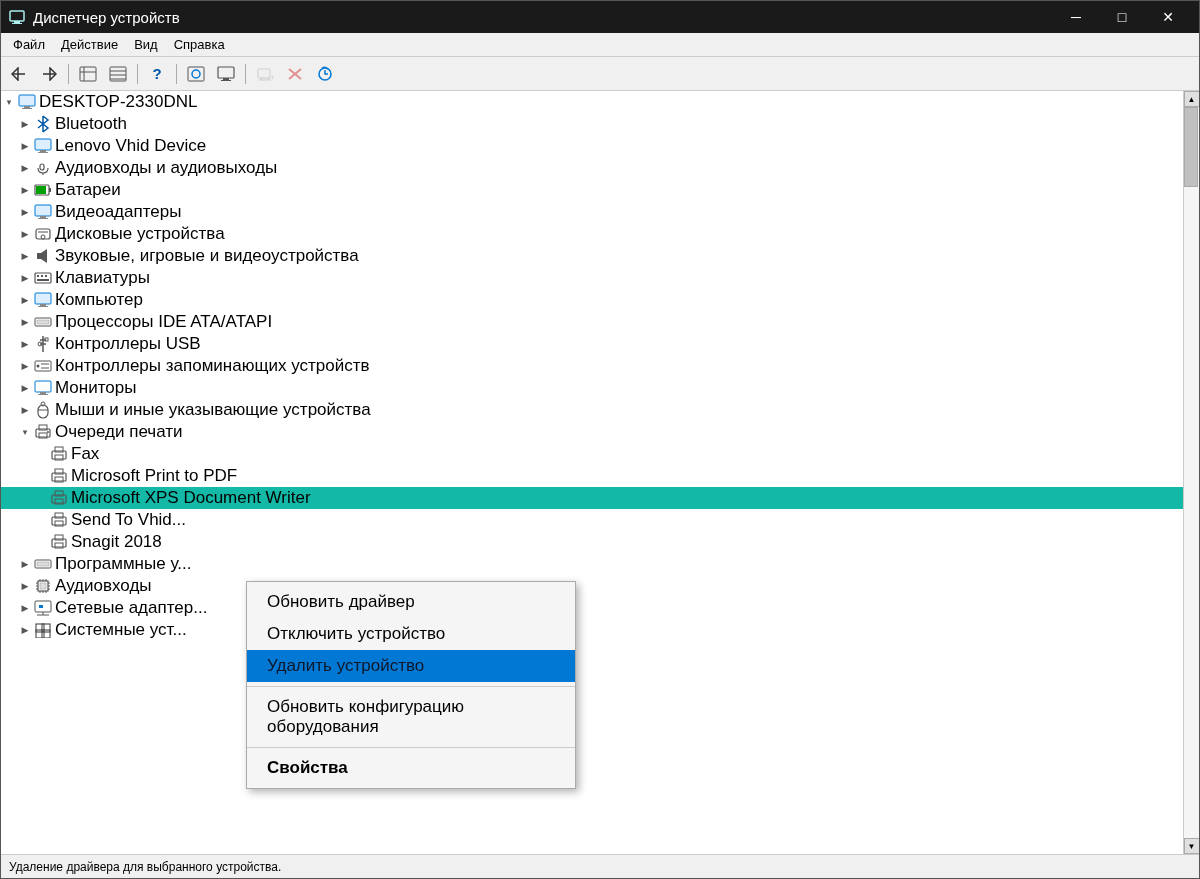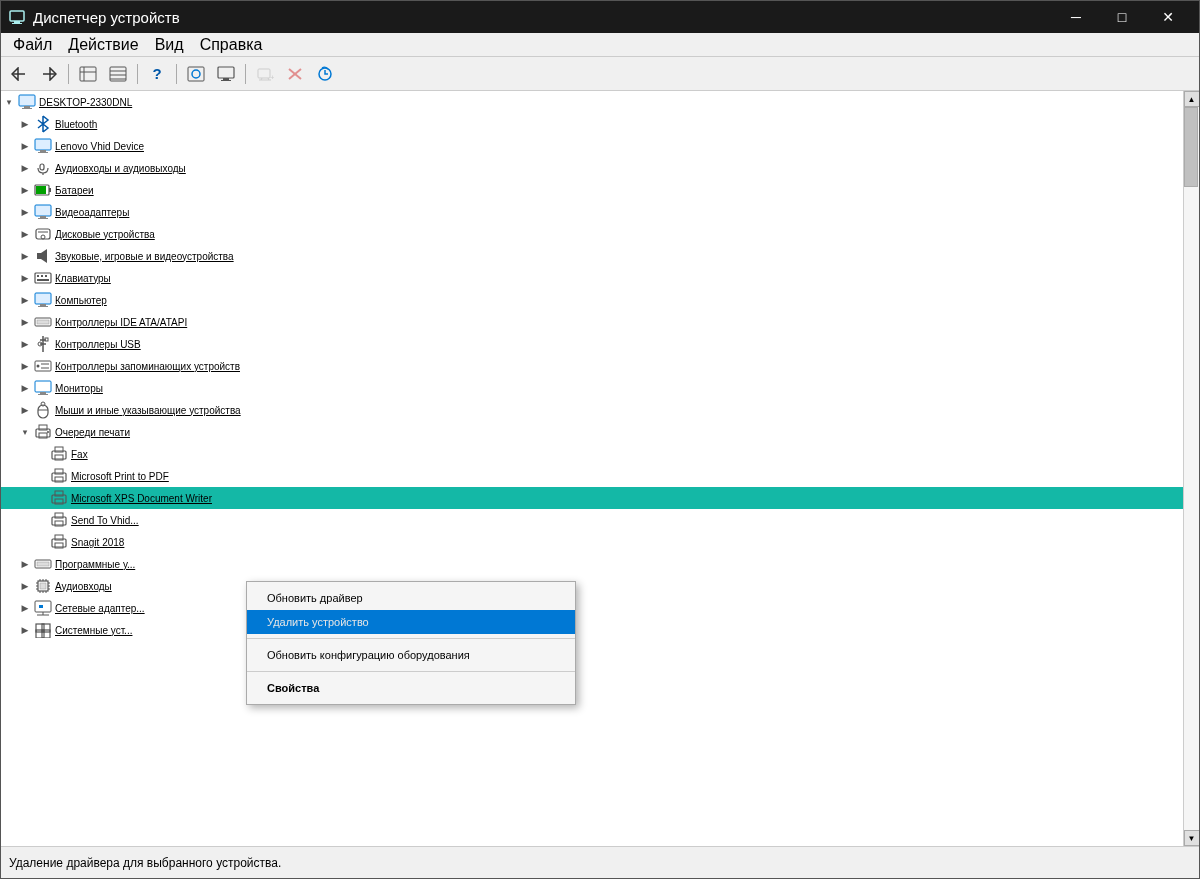--- a/index.html
+++ b/index.html
@@ -65,21 +65,21 @@
       border-bottom: 1px solid #ccc;
       display: flex;
       align-items: center;
       height: 24px;
       padding: 0 4px;
       flex-shrink: 0;
     }
     .menu-item {
       padding: 2px 8px;
       cursor: pointer;
-      font-size: 16px;
+      font-size: 13px;
       color: #000;
     }
 
     
     .toolbar {
       background: #f0f0f0;
       border-bottom: 1px solid #ccc;
       display: flex;
       align-items: center;
       height: 34px;
@@ -153,60 +153,59 @@
       width: 20px;
       height: 20px;
       flex-shrink: 0;
       display: flex;
       align-items: center;
       justify-content: center;
       margin-right: 2px;
       font-size: 14px;
     }
     .tree-label {
-      font-size: 10px;
-      text-decoration: underline;
+      font-size: 17px;
     }
 
     
     .status-bar {
       background: #f0f0f0;
       border-top: 1px solid #ccc;
-      height: 32px;
+      height: 24px;
       display: flex;
       align-items: center;
       padding: 0 8px;
       font-size: 12px;
       color: #000;
       flex-shrink: 0;
     }
 
     
     .context-menu {
       position: absolute;
       top: 490px;
       left: 245px;
       width: 330px;
       background: #f5f5f5;
       border: 1px solid #aaa;
       box-shadow: 3px 3px 8px rgba(0,0,0,0.3);
       z-index: 1000;
       padding: 4px 0;
-      font-size: 11px;
+      font-size: 17px;
     }
     .ctx-item {
       padding: 6px 20px;
       cursor: pointer;
       color: #000;
       display: flex;
       align-items: center;
     }
     .ctx-item.highlighted {
       background: #0078d4;
-      color: #e5e5e5;
+      color: #0f172a;
     }
     .ctx-separator {
       height: 1px;
       background: #ccc;
       margin: 4px 0;
     }
     .ctx-item.bold {
       font-weight: bold;
       text-align: right;
     }
@@ -479,21 +478,21 @@
 
       <div class="tree-item">
         <div class="tree-indent"></div>
         <div class="tree-expand">▶</div>
         <div class="tree-icon">
           <svg width="18" height="14" viewBox="0 0 18 14">
               <rect x="1" y="3" width="16" height="8" rx="1" fill="none" stroke="#555" stroke-width="1"></rect>
               <rect x="3" y="5" width="12" height="4" fill="#ddd" stroke="#999" stroke-width="0.5"></rect>
             </svg>
         </div>
-        <span class="tree-label">Контроллеры IDE ATA/ATAPI</span>
+        <span class="tree-label">Процессоры IDE ATA/ATAPI</span>
       </div>
 
       <div class="tree-item">
         <div class="tree-indent"></div>
         <div class="tree-expand">▶</div>
         <div class="tree-icon">
           <svg width="14" height="18" viewBox="0 0 14 18">
               <line x1="7" y1="1" x2="7" y2="17" stroke="#555" stroke-width="1.5"></line>
               <line x1="4" y1="5" x2="10" y2="5" stroke="#555" stroke-width="1.5"></line>
               <rect x="9" y="3" width="3" height="3" fill="none" stroke="#555" stroke-width="1"></rect>
@@ -690,20 +689,23 @@
               <rect x="8" y="8" width="8" height="8" fill="none" stroke="#555" stroke-width="1.2"></rect>
             </svg>
         </div>
         <span class="tree-label">Системные уст...</span>
       </div>
 
       <div class="context-menu">
         <div class="ctx-item">
           <span>Обновить драйвер</span>
         </div>
+        <div class="ctx-item">
+          <span>Отключить устройство</span>
+        </div>
         <div class="ctx-item highlighted">
           <span>Удалить устройство</span>
         </div>
         <div class="ctx-separator"></div>
         <div class="ctx-item">
           <span>Обновить конфигурацию оборудования</span>
         </div>
         <div class="ctx-separator"></div>
         <div class="ctx-item bold">
           <span>Свойства</span>

